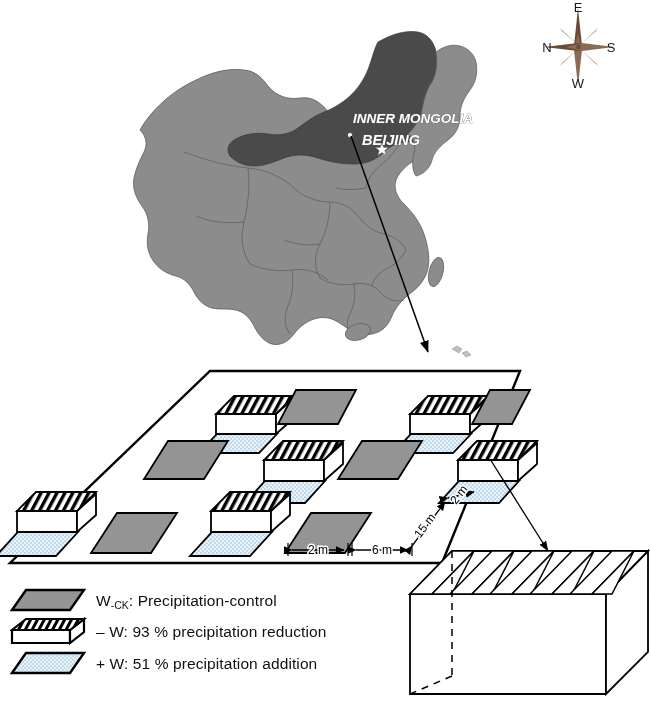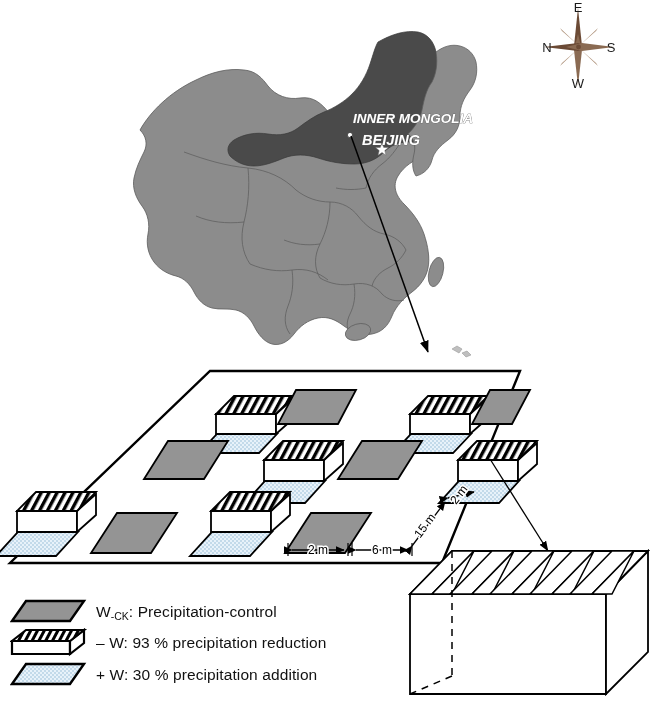--- a/index.html
+++ b/index.html
@@ -63,21 +63,20 @@
     width: 350px;
     height: 96px;
   }
   .legend-row {
     position: absolute;
     left: 0;
     width: 350px;
     height: 30px;
     display: flex;
     align-items: center;
-    margin-top: 11px;
   }
   .legend-row.r0 { top: 0px; }
   .legend-row.r1 { top: 31px; }
   .legend-row.r2 { top: 63px; }
   .legend-swatch {
     width: 78px;
     height: 30px;
     flex: 0 0 78px;
   }
   .legend-text {
@@ -381,19 +380,19 @@
         <defs>
           <pattern id="dotsLeg" width="4" height="4" patternUnits="userSpaceOnUse">
             <rect width="4" height="4" fill="#e8f2fa"></rect>
             <rect x="0" y="0" width="2" height="2" fill="#c3daea"></rect>
             <rect x="2" y="2" width="2" height="2" fill="#c3daea"></rect>
           </pattern>
         </defs>
         <polygon points="16,4 74,4 60,24 2,24" fill="url(#dotsLeg)" stroke="#000000" stroke-width="2.4"></polygon>
       </svg>
       <div class="legend-text">
-        <span>+ W</span><span>: 30 % precipitation addition</span>
+        <span>+ W</span><span>: 51 % precipitation addition</span>
       </div>
     </div>
 
   </div>
 
 </div>
 
 </body></html>

